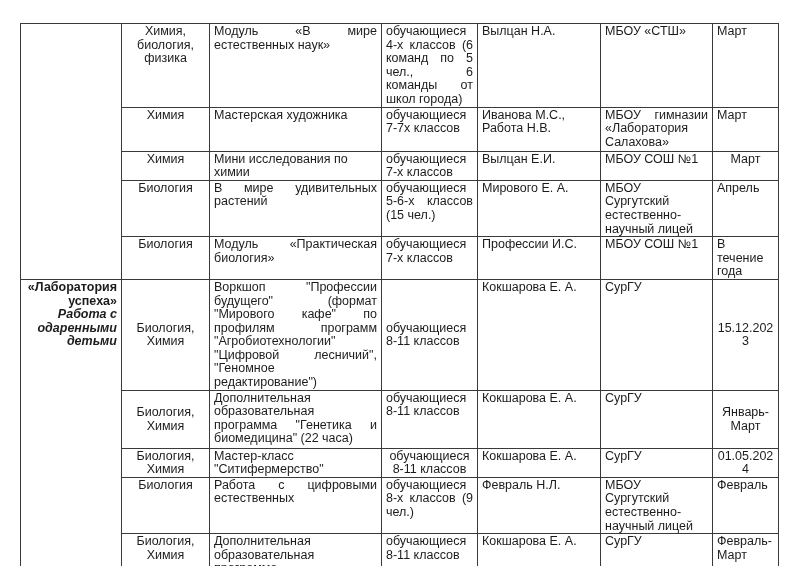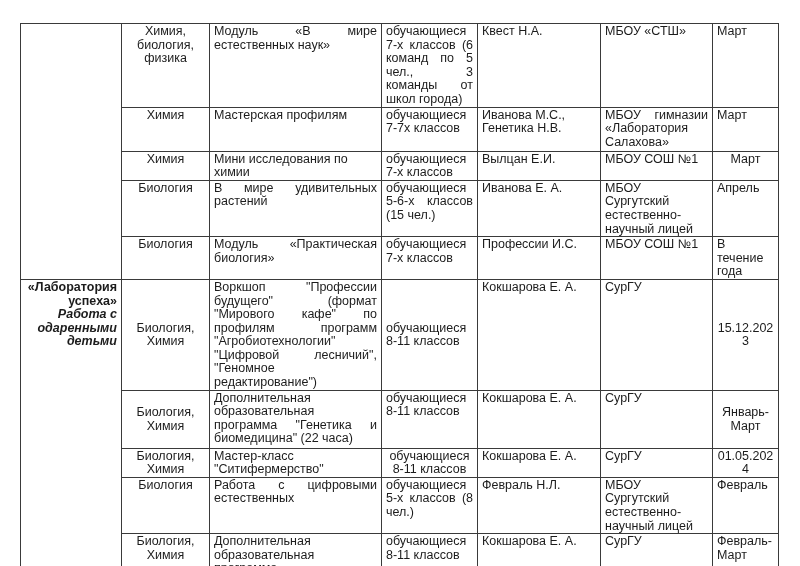--- a/index.html
+++ b/index.html
@@ -37,49 +37,49 @@
       <col style="width:123px">
       <col style="width:112px">
       <col style="width:66px">
     </colgroup>
 
     <tbody>
         <tr style="height:70px">
       <td rowspan="5"></td>
       <td class="c">Химия, биология, физика</td>
       <td class="j">Модуль «В мире естественных наук»</td>
-      <td class="j">обучающиеся 7-х классов (6 команд по 5 чел., 3 команды от школ города)</td>
-      <td>Квест Н.А.</td>
+      <td class="j">обучающиеся 4-х классов (6 команд по 5 чел., 6 команды от школ города)</td>
+      <td>Вылцан Н.А.</td>
       <td class="j">МБОУ «СТШ»</td>
       <td>Март</td>
     </tr>
 
     <tr style="height:44px">
       <td class="c">Химия</td>
-      <td>Мастерская профилям</td>
+      <td>Мастерская художника</td>
       <td class="j">обучающиеся 7-7х классов</td>
-      <td>Иванова М.С., Генетика Н.В.</td>
+      <td>Иванова М.С., Работа Н.В.</td>
       <td class="j">МБОУ гимназии «Лаборатория Салахова»</td>
       <td>Март</td>
     </tr>
 
     <tr style="height:28px">
       <td class="c">Химия</td>
       <td>Мини исследования по химии</td>
       <td class="j">обучающиеся 7-х классов</td>
       <td>Вылцан Е.И.</td>
       <td>МБОУ СОШ №1</td>
       <td class="c">Март</td>
     </tr>
 
     <tr style="height:42px">
       <td class="c">Биология</td>
       <td class="j">В мире удивительных растений</td>
       <td class="j">обучающиеся 5-6-х классов (15 чел.)</td>
-      <td>Иванова Е. А.</td>
+      <td>Мирового Е. А.</td>
       <td class="j">МБОУ Сургутский естественно-научный лицей</td>
       <td>Апрель</td>
     </tr>
 
     <tr style="height:33px">
       <td class="c">Биология</td>
       <td class="j">Модуль «Практическая биология»</td>
       <td class="j">обучающиеся 7-х классов</td>
       <td>Профессии И.С.</td>
       <td>МБОУ СОШ №1</td>
@@ -113,21 +113,21 @@
       <td>Мастер-класс "Ситифермерство"</td>
       <td class="c">обучающиеся 8-11 классов</td>
       <td>Кокшарова Е. А.</td>
       <td>СурГУ</td>
       <td class="c m">01.05.2024</td>
     </tr>
 
     <tr style="height:40px">
       <td class="c">Биология</td>
       <td class="j">Работа с цифровыми естественных</td>
-      <td class="j">обучающиеся 5-х классов (8 чел.)</td>
+      <td class="j">обучающиеся 8-х классов (9 чел.)</td>
       <td>Февраль Н.Л.</td>
       <td class="j">МБОУ Сургутский естественно-научный лицей</td>
       <td>Февраль</td>
     </tr>
 
     <tr style="height:27px">
       <td class="c">Биология, Химия</td>
       <td class="j">Дополнительная образовательная программа</td>
       <td>обучающиеся 8-11 классов</td>
       <td>Кокшарова Е. А.</td>

